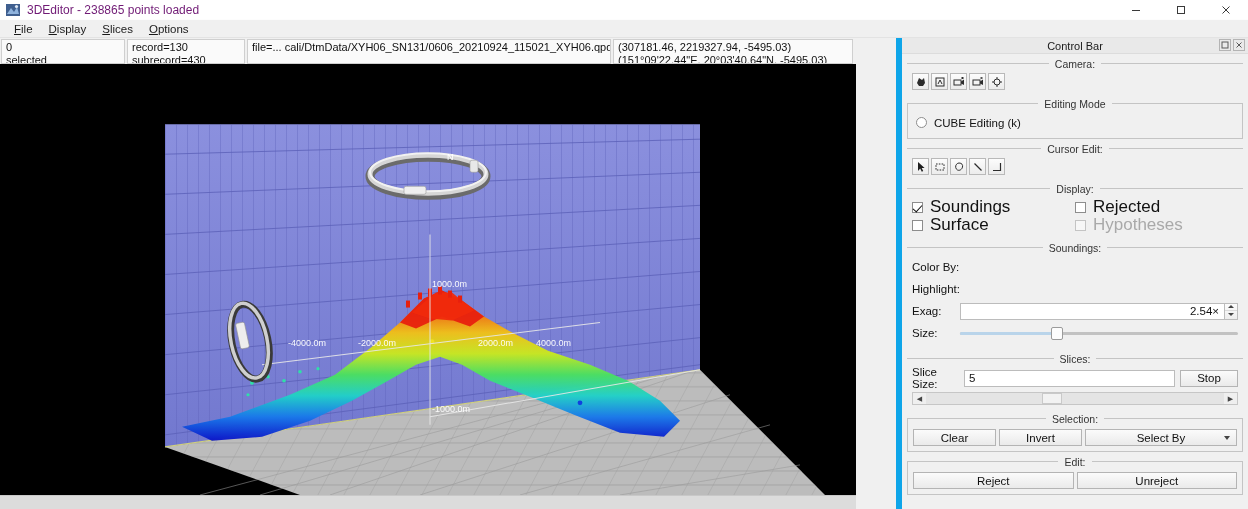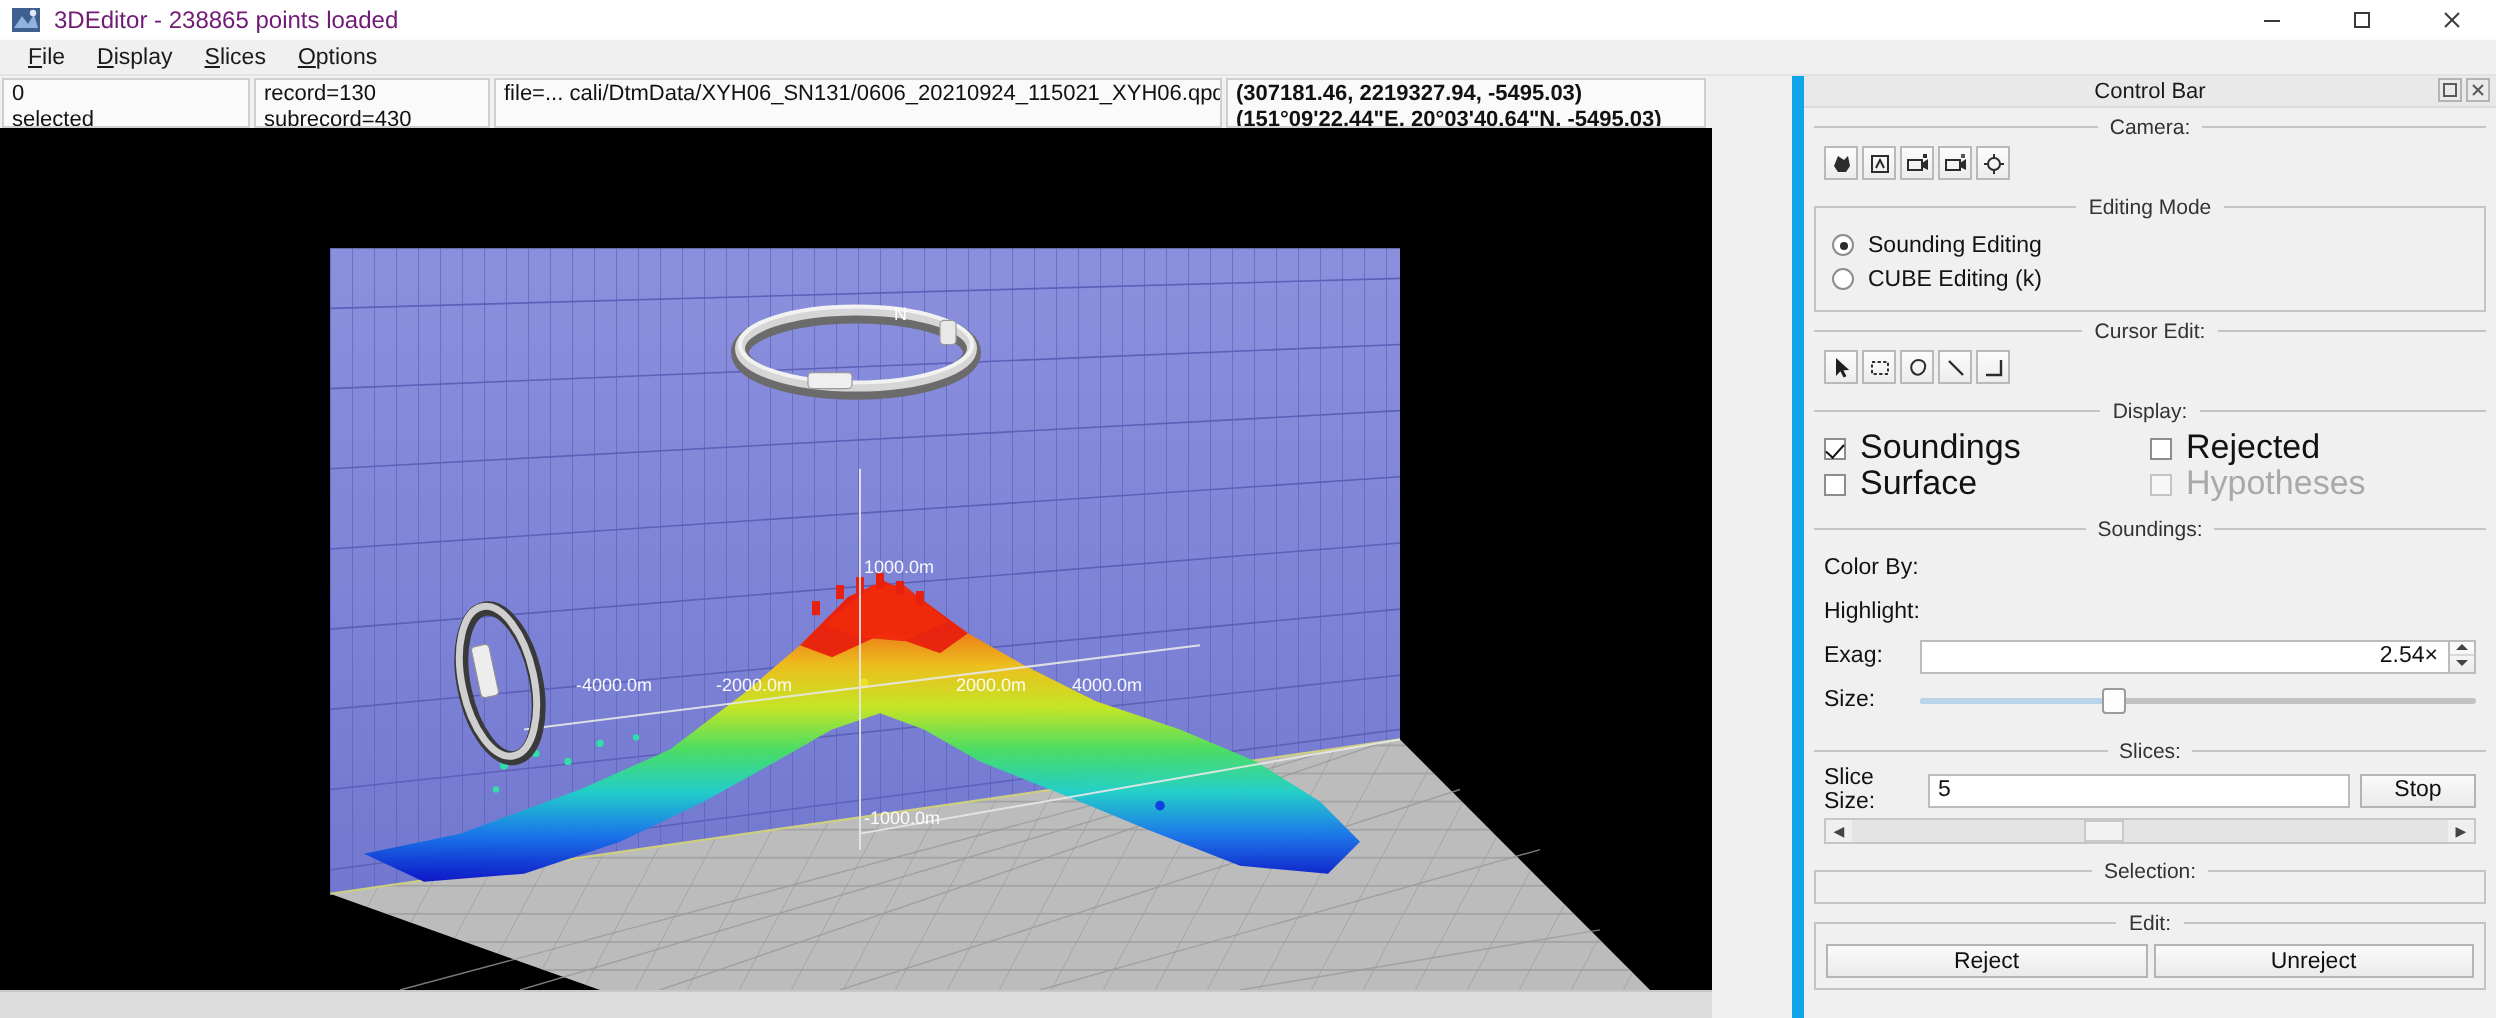--- a/index.html
+++ b/index.html
@@ -99,21 +99,21 @@
     overflow: hidden;
     line-height: 12.5px;
     font-size: 11px;
     color: #111;
     white-space: nowrap;
   }
   .stat-cell .l2 { color: #111; }
   .sc1 { width: 124px; flex: 0 0 124px; }
   .sc2 { width: 118px; flex: 0 0 118px; }
   .sc3 { width: 364px; flex: 0 0 364px; }
-  .sc4 { flex: 1 1 auto; font-weight: bold; }
+  .sc4 { flex: 1 1 auto; }
 
   
   .viewport {
     position: relative;
     flex: 1 1 auto;
     background: #000000;
     overflow: hidden;
     min-height: 0;
   }
   .viewport svg { display: block; width: 100%; height: 100%; }
@@ -632,24 +632,20 @@
                   <circle cx="6" cy="6" r="3" fill="none" stroke="#2c2c2c" stroke-width="1"></circle>
                   <path d="M6 1 V3 M6 9 V11 M1 6 H3 M9 6 H11" stroke="#2c2c2c" stroke-width="1"></path>
                 </svg>
             </div>
           </div>
         </div>
 
         <div class="group boxed">
           <div class="gcap"><span>Editing Mode</span></div>
           <div class="radio-row">
-            <div class="radio on"></div>
-            <label>Sounding Editing</label>
-          </div>
-          <div class="radio-row">
             <div class="radio"></div>
             <label>CUBE Editing (k)</label>
           </div>
         </div>
 
         <div class="group">
           <div class="gcap"><span>Cursor Edit:</span></div>
           <div class="iconrow">
             <div class="iconbtn">
               <svg width="12" height="12" viewBox="0 0 12 12">
@@ -748,20 +744,28 @@
             <div class="arrow">◀</div>
             <div class="strack">
               <div class="sthumb"></div>
             </div>
             <div class="arrow">▶</div>
           </div>
         </div>
 
         <div class="group boxed" style="padding:10px 5px 5px 5px">
           <div class="gcap"><span>Selection:</span></div>
+          <div class="btnrow">
+            <div class="btn">Clear</div>
+            <div class="btn">Invert</div>
+            <div class="btn withcaret" style="flex:2 1 0">
+              <span>Select By</span>
+              <span class="caret"></span>
+            </div>
+          </div>
         </div>
 
         <div class="group boxed" style="padding:10px 5px 5px 5px">
           <div class="gcap"><span>Edit:</span></div>
           <div class="btnrow">
             <div class="btn">Reject</div>
             <div class="btn">Unreject</div>
           </div>
         </div>
 

